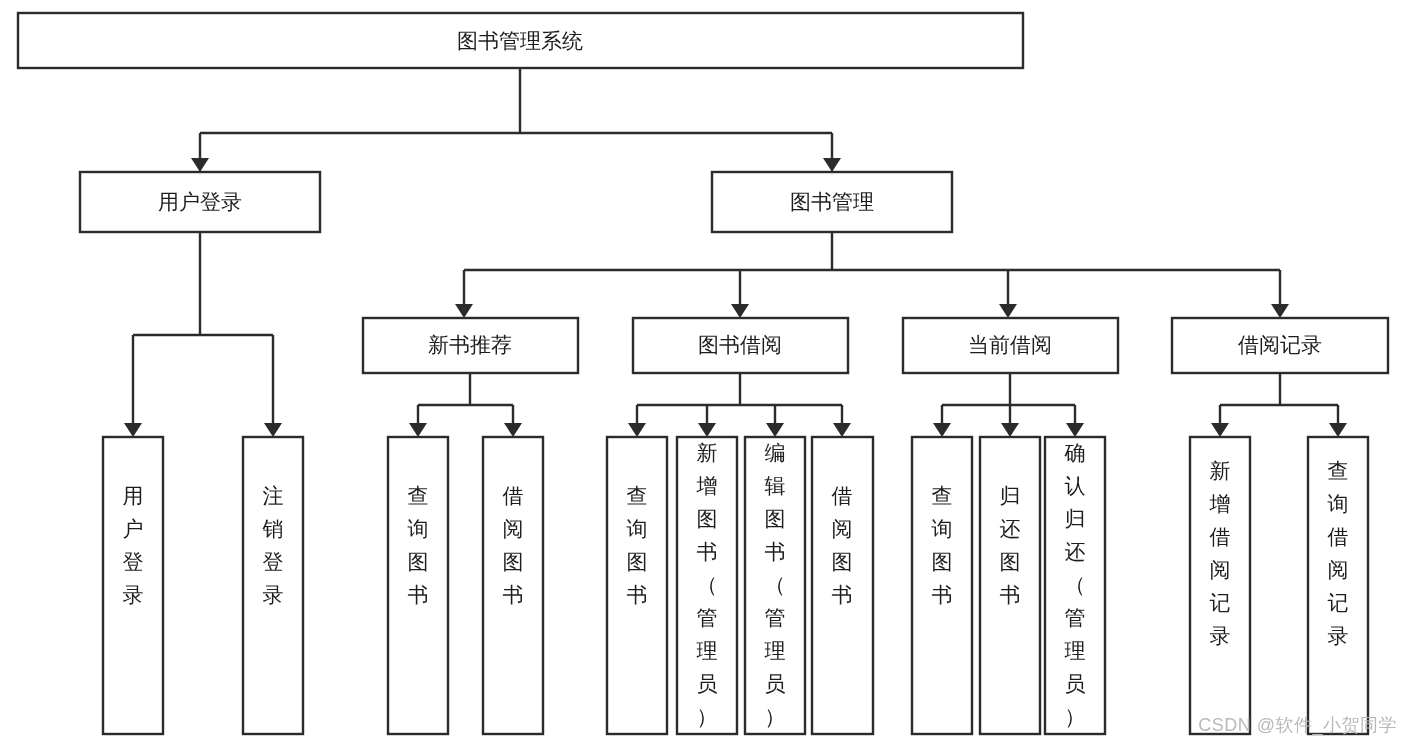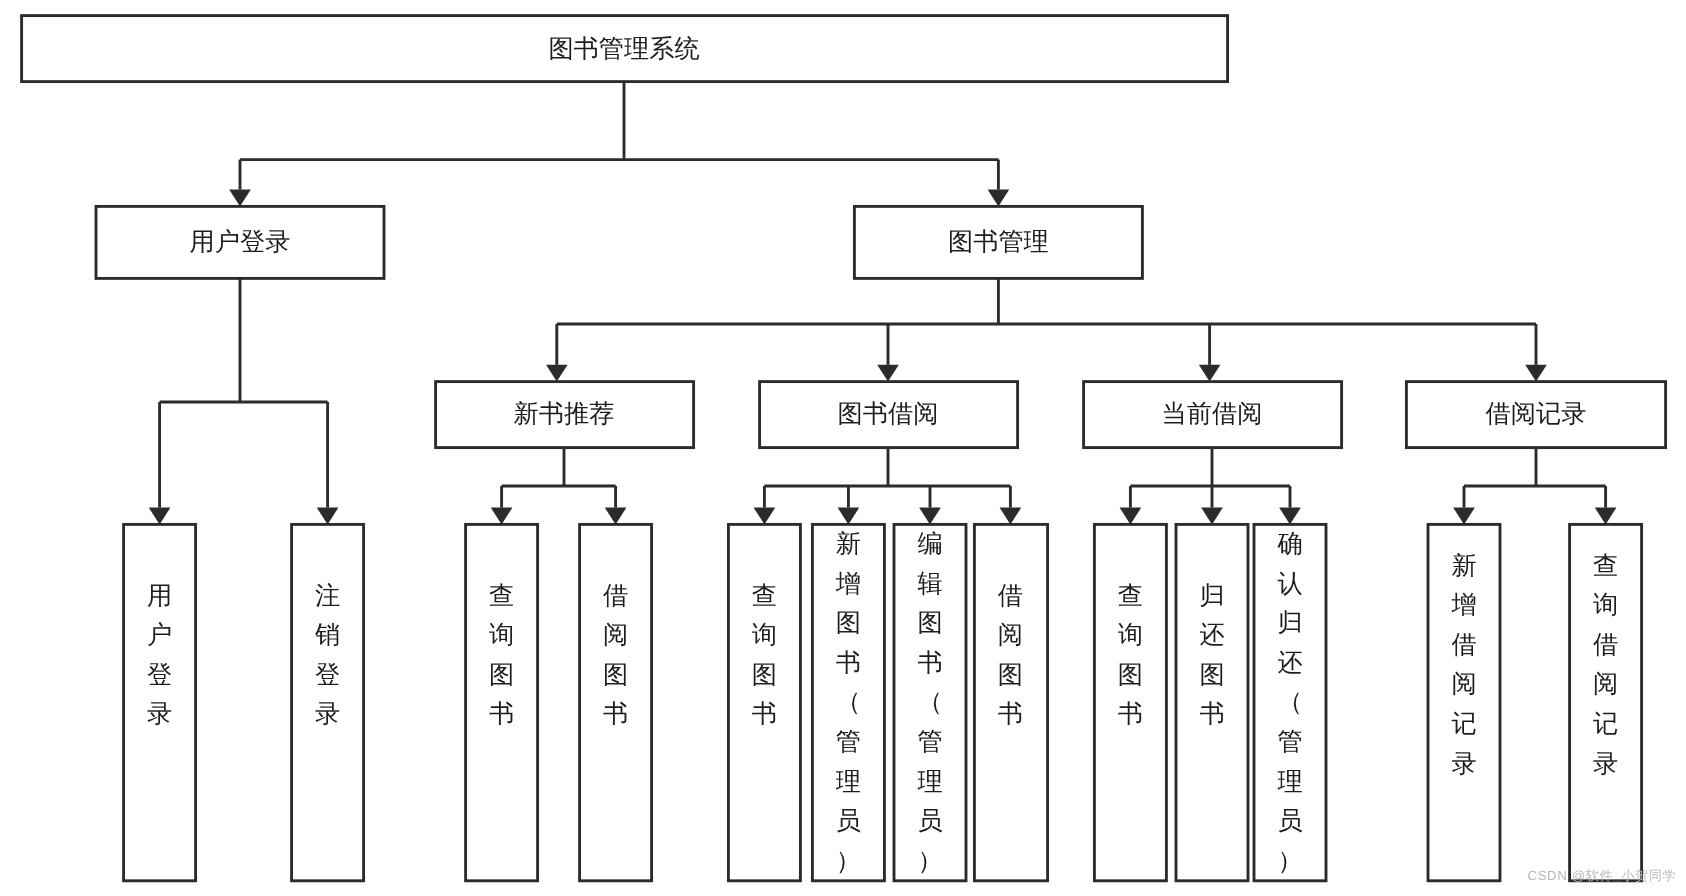--- a/index.html
+++ b/index.html
@@ -54,21 +54,21 @@
     font-family: "Liberation Sans", "DejaVu Sans", sans-serif;
     font-size: 21px;
     fill: #1d1d1d;
     text-anchor: middle;
   }
   .watermark-text {
     position: absolute;
     right: 8px;
     bottom: 6px;
     font-family: "Liberation Sans", "DejaVu Sans", sans-serif;
-    font-size: 11px;
+    font-size: 18px;
     color: #b9b9b9;
     white-space: nowrap;
     letter-spacing: 0.5px;
     user-select: none;
   }
 </style>
 </head>
 <body>
 
 <div id="diagram-root">

